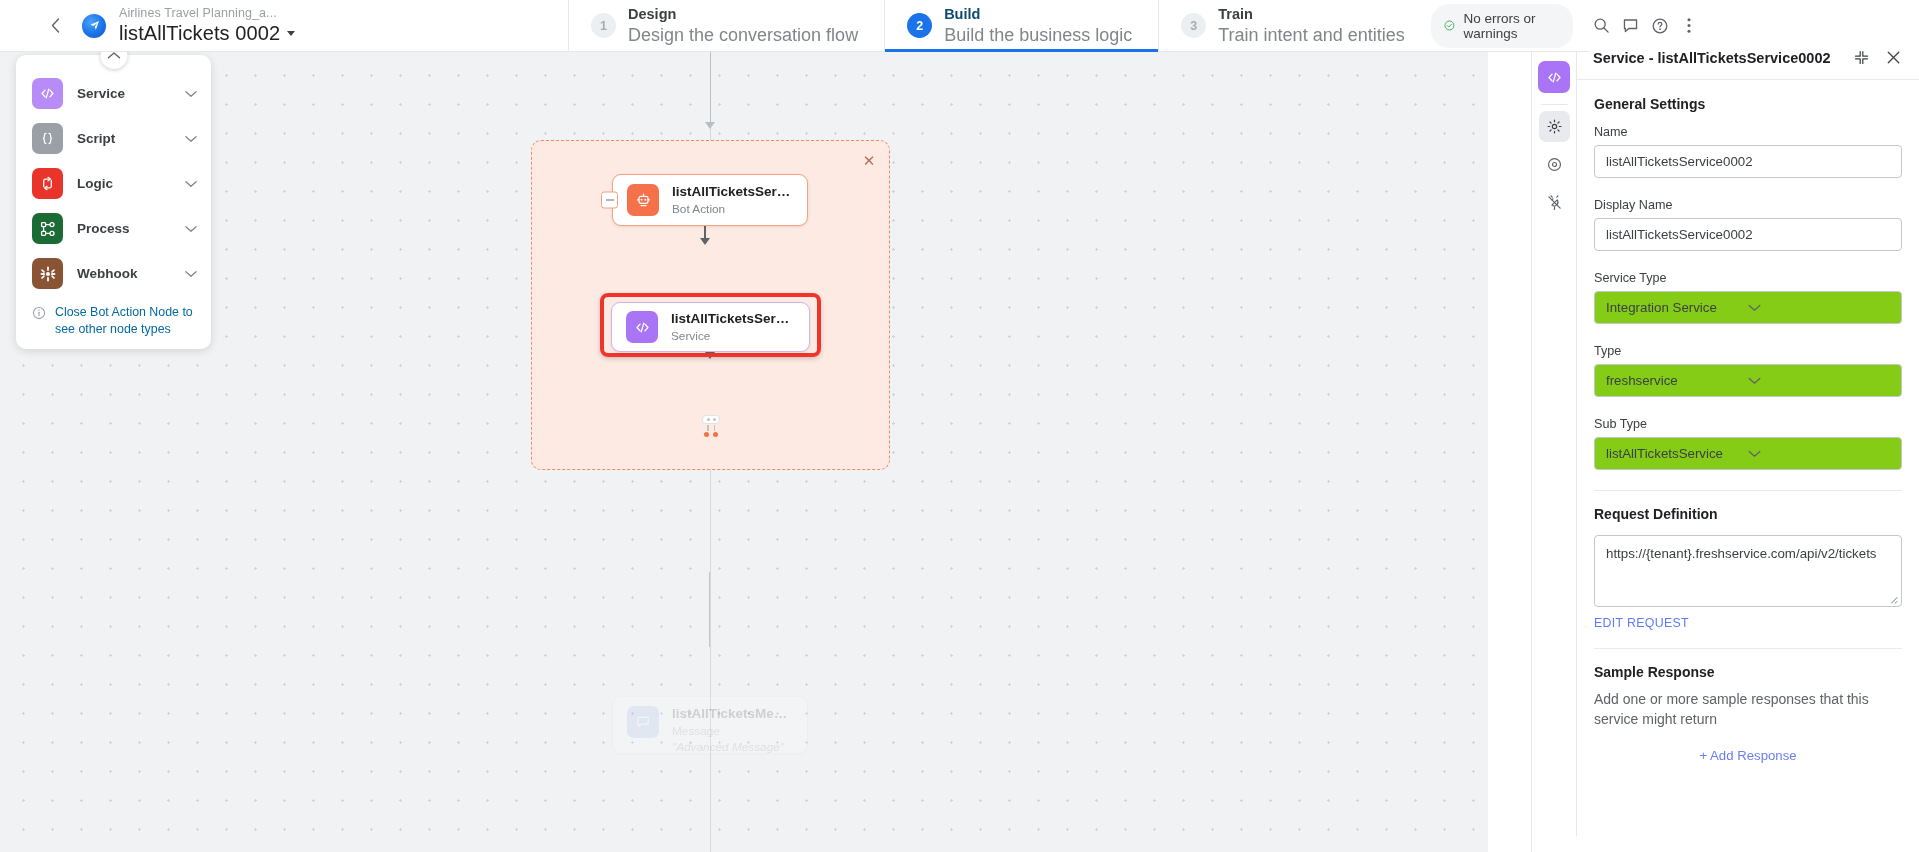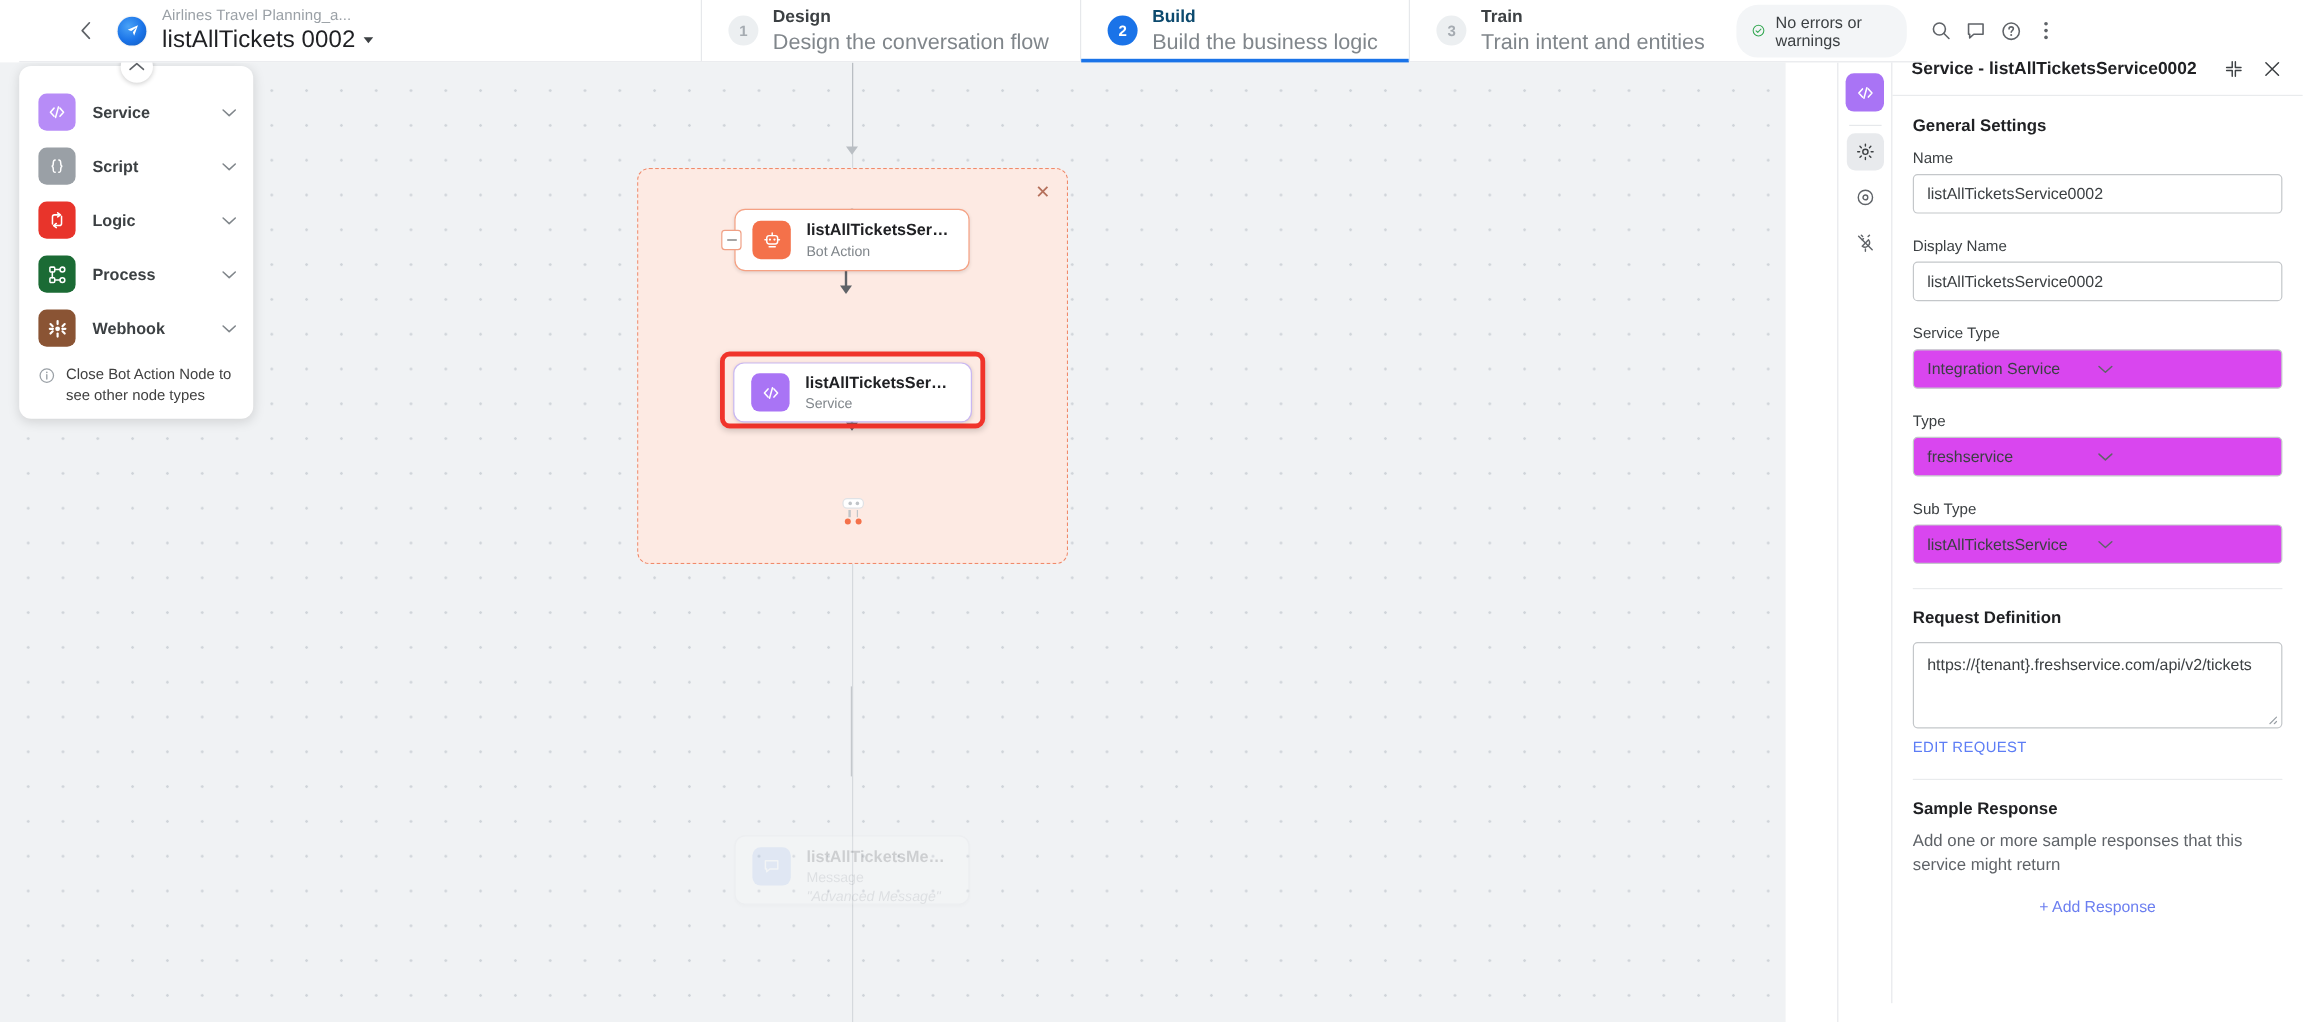--- a/index.html
+++ b/index.html
@@ -7,21 +7,21 @@
     width: 1919px; height: 852px;
     overflow: hidden;
     font-family: "Liberation Sans", sans-serif;
     background: #ffffff;
     color: #202124;
   }
   #app { position: relative; width: 1919px; height: 852px; }
 
   
   .topbar {
-    position: absolute; top: 0; left: 16px; width: 1590px; height: 52px;
+    position: absolute; top: 0; left: 0; width: 1590px; height: 52px;
     background: #ffffff;
     border-bottom: 1px solid #e6e8eb;
     display: flex; align-items: stretch; z-index: 40; padding-left: 28px;
   }
   .tb-left { display: flex; align-items: center; padding-left: 14px; width: 540px; flex: none; }
   .back-arrow {
     width: 26px; height: 26px; display: flex; align-items: center; justify-content: center;
     color: #5f6368; font-size: 17px; cursor: pointer;
   }
   .bot-logo {
@@ -197,21 +197,21 @@
   }
   .pal-icon {
     width: 31px; height: 31px; border-radius: 7px; flex: none; color: #ffffff;
     display: flex; align-items: center; justify-content: center;
   }
   .pal-label { font-size: 13.5px; font-weight: bold; color: #3c4043; flex: 1; }
   .pal-chev { color: #80868b; display: flex; }
   .pal-note {
     display: flex; gap: 9px; padding: 8px 16px 2px 16px; align-items: flex-start;
   }
-  .pal-note-txt { font-size: 12.4px; color: #404040; line-height: 1.35; }
+  .pal-note-txt { font-size: 12.4px; color: #0369a1; line-height: 1.35; }
 
   
   .rail {
     position: absolute; top: 52px; right: 343px; width: 45px; height: 800px;
     background: #ffffff; border-left: 1px solid #e6e8eb; z-index: 35;
     display: flex; flex-direction: column; align-items: center; padding-top: 9px;
   }
   .rail-main {
     width: 32px; height: 32px; border-radius: 7px; background: #a974f5; color: #fff;
     display: flex; align-items: center; justify-content: center; cursor: pointer;
@@ -240,21 +240,21 @@
   .sec-title { font-size: 14px; font-weight: bold; color: #202124; margin-bottom: 13px; }
   .field { margin-bottom: 20px; }
   .field-label { font-size: 12.6px; color: #3c4043; margin-bottom: 6px; }
   .input {
     width: 100%; height: 33px; border: 1px solid #c4c7ca; border-radius: 4px;
     padding: 0 11px; font-size: 13.3px; color: #3c4043; background: #fff;
     font-family: "Liberation Sans", sans-serif; line-height: 31px;
   }
   .select {
     width: 100%; height: 33px; border: 1px solid #c4c7ca; border-radius: 4px;
-    padding: 0 11px; font-size: 13.3px; color: #3c4043; background: #d946ef;
+    padding: 0 11px; font-size: 13.3px; color: #3c4043; background: #84cc16;
     display: flex; align-items: center; cursor: pointer;
   }
   .select span { flex: 1; }
   .select .chev { color: #5f6368; display: flex; }
   .divider { height: 1px; background: #e9ebed; margin: 17px 0 15px 0; }
   .textarea {
     width: 100%; height: 72px; border: 1px solid #c4c7ca; border-radius: 4px;
     padding: 9px 11px; font-size: 13.3px; color: #3c4043; background: #fff;
     position: relative; line-height: 1.35; overflow: hidden;
   }

